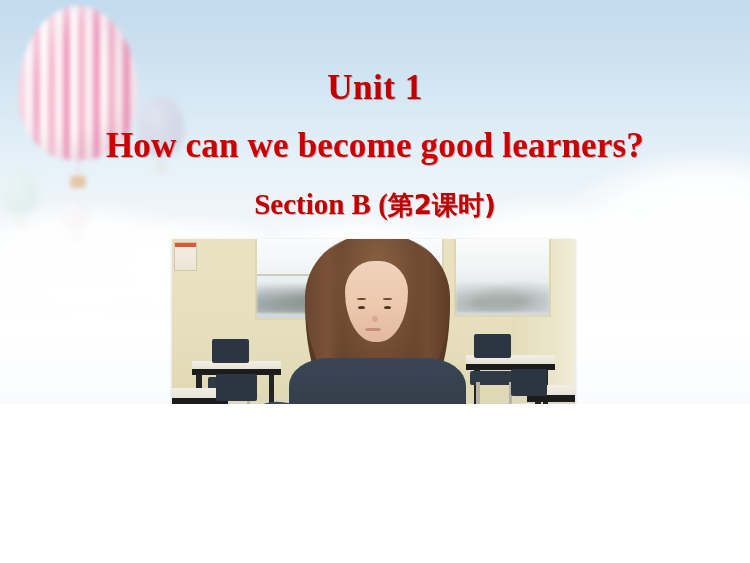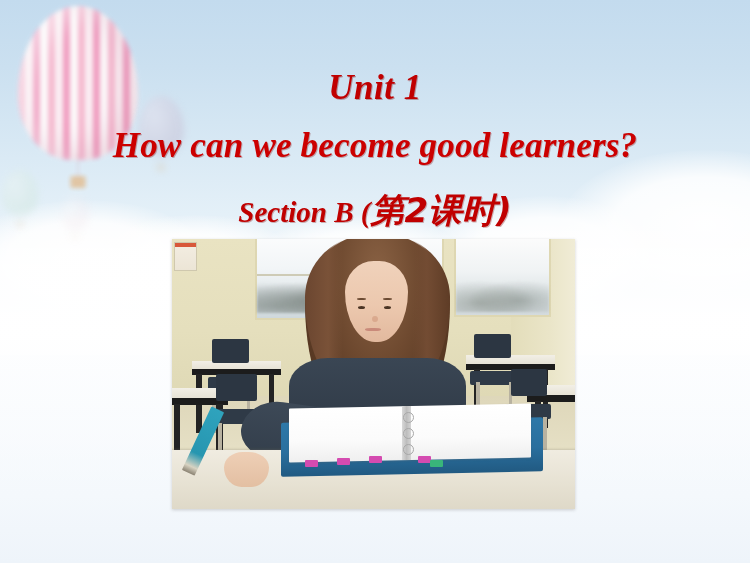--- a/index.html
+++ b/index.html
@@ -8,33 +8,32 @@
     padding: 0;
     background: #ffffff;
   }
   body {
     font-family: "Liberation Sans", sans-serif;
   }
 
   #slide {
     position: relative;
     width: 750px;
-    height: 563px;
+    height: 404px;
     overflow: hidden;
     background: linear-gradient(to bottom,
         #c3dbee 0%,
         #cbe0f0 12%,
         #d7e8f4 25%,
         #e4f0f8 38%,
         #eef5fa 50%,
         #f4f8fc 62%,
         #f7fafd 76%,
         #f4f8fc 88%,
         #eef4fa 100%);
-    font-style: italic;
   }
 
   
   .cloudmass {
     position: absolute;
     border-radius: 50%;
     background: radial-gradient(ellipse at center, rgba(255,255,255,0.98) 0%, rgba(255,255,255,0.85) 45%, rgba(255,255,255,0.0) 72%);
     pointer-events: none;
   }
   .cloud-band {
@@ -169,21 +168,21 @@
     top: 188px;
     font-family: "Liberation Serif", "DejaVu Serif", serif;
     font-weight: bold;
     font-size: 29px;
     color: #c00000;
     text-shadow: 1px 1px 0 rgba(120,0,0,0.3);
   }
   .title-line3 .cn {
     font-family: "DejaVu Sans", "Liberation Sans", sans-serif;
     font-weight: bold;
-    font-size: 34px;
+    font-size: 26px;
   }
 
   
   #photo {
     position: absolute;
     left: 172px;
     top: 239px;
     width: 403px;
     height: 270px;
     overflow: hidden;

